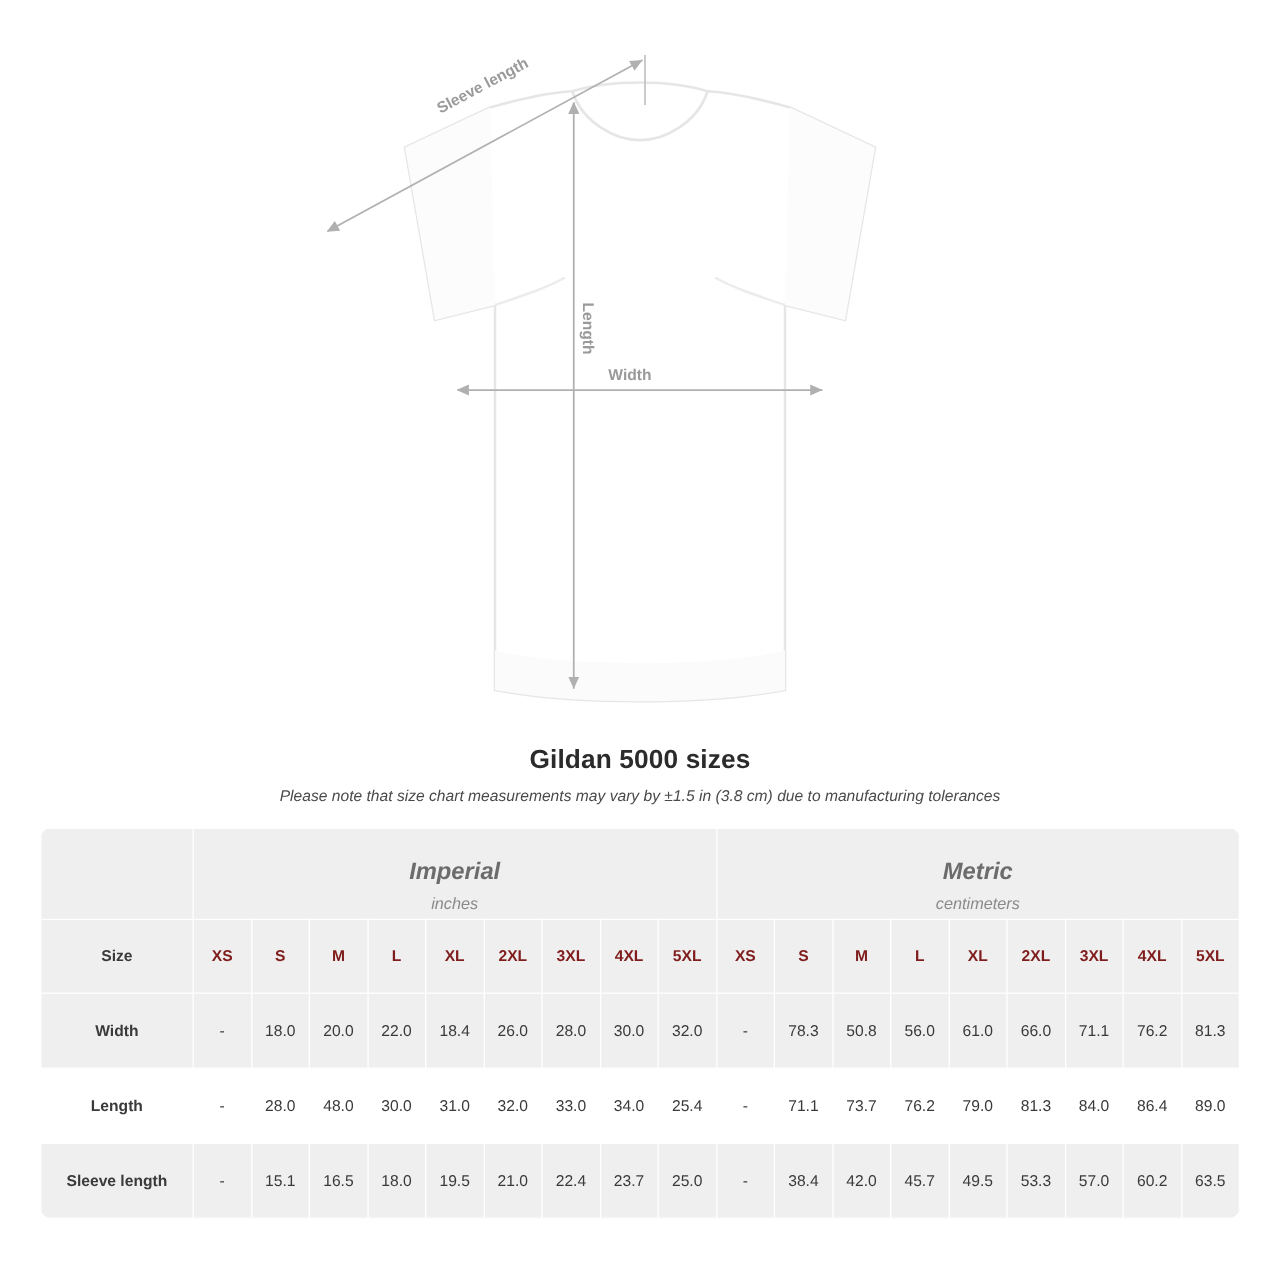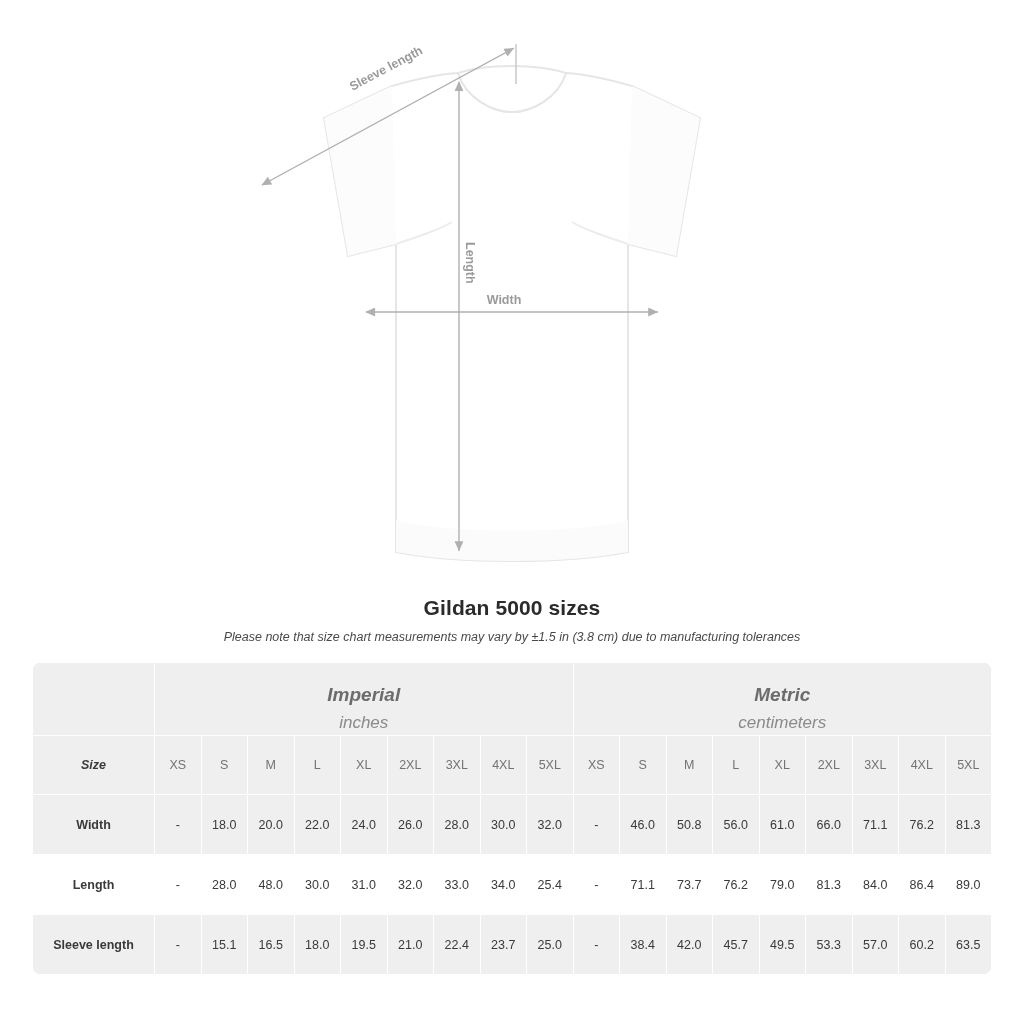--- a/index.html
+++ b/index.html
@@ -78,40 +78,39 @@
   }
   .unit-name {
     font-size: 19px;
     font-style: italic;
     font-weight: bold;
     color: #6c6c6c;
     line-height: 1.1;
     margin-top: 20px;
   }
   .unit-sub {
-    font-size: 17px;
+    font-size: 13px;
     font-style: italic;
     color: #8a8a8a;
     margin-top: 7px;
   }
   .corner-cell {
     background: #efefef;
   }
 
   
   .row-sizes td {
     background: #efefef;
     height: 58px;
-    font-weight: normal;
+    font-weight: bold;
     font-size: 12.5px;
-    color: #737373;
+    color: #7f1d1d;
   }
   .row-sizes td.label-cell {
     font-weight: bold;
-    font-style: italic;
   }
 
   
   .row-data td {
     height: 59px;
     font-size: 12.5px;
   }
   .row-shade td {
     background: #efefef;
   }
@@ -260,27 +259,27 @@
           <td>4XL</td>
           <td>5XL</td>
         </tr>
 
         <tr class="row-data row-shade">
           <td class="label-cell">Width</td>
           <td>-</td>
           <td>18.0</td>
           <td>20.0</td>
           <td>22.0</td>
-          <td>24.0</td>
+          <td>18.4</td>
           <td>26.0</td>
           <td>28.0</td>
           <td>30.0</td>
           <td>32.0</td>
           <td>-</td>
-          <td>46.0</td>
+          <td>78.3</td>
           <td>50.8</td>
           <td>56.0</td>
           <td>61.0</td>
           <td>66.0</td>
           <td>71.1</td>
           <td>76.2</td>
           <td>81.3</td>
         </tr>
 
         <tr class="row-data row-plain">

